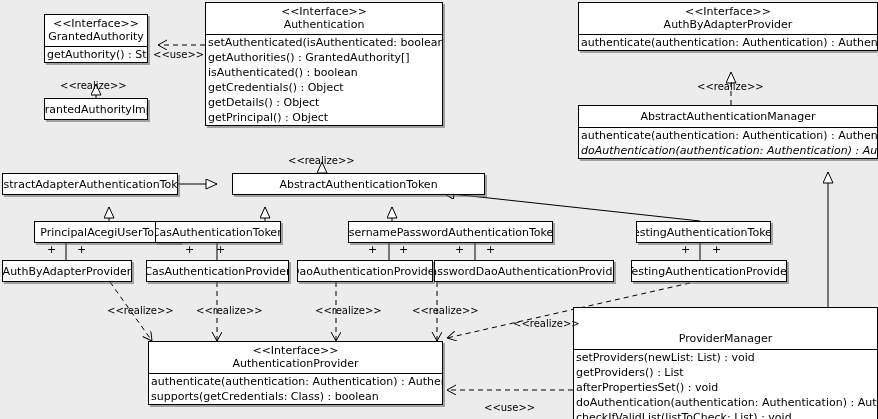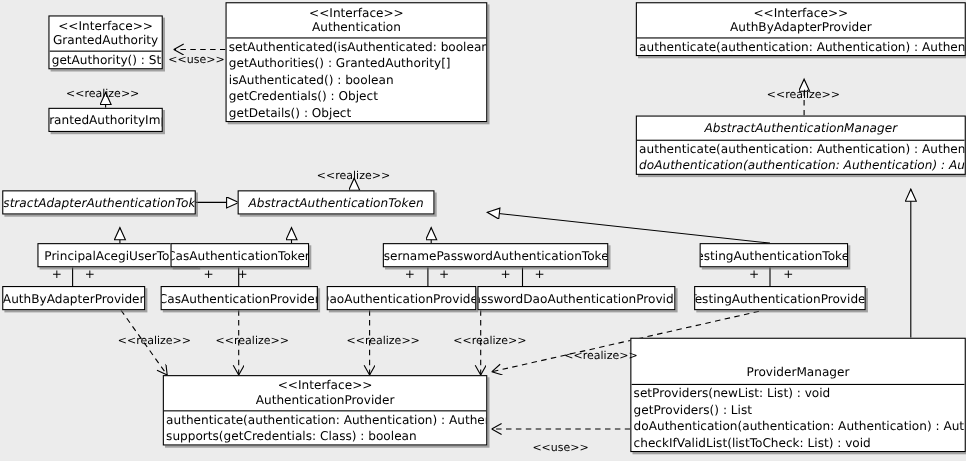--- a/index.html
+++ b/index.html
@@ -22,21 +22,21 @@
     overflow:hidden;
     z-index:3;
   }
   .uml .hdr{
     text-align:center;
     padding:2px 3px 3px 3px;
     line-height:13px;
   }
   .uml .stereo{font-size:11px;color:#000;display:block;text-align:center;}
   .uml .cname{font-size:11px;color:#000;display:block;white-space:nowrap;}
-  .uml .cname.abs{font-style:italic;font-weight:normal;}
+  .uml .cname.abs{font-weight:normal;}
   .uml .sep{border-top:1px solid #000;height:0;font-size:0;line-height:0;}
   .uml .ops{padding:0;}
   .uml .op{
     font-size:11px;
     line-height:15px;
     white-space:nowrap;
     padding:0 1px 0 2px;
     color:#000;
   }
   .uml .op.abs{font-style:italic;}
@@ -146,20 +146,21 @@
       <span class="stereo">&lt;&lt;Interface&gt;&gt;</span>
       <span class="cname">Authentication</span>
     </div>
     <div class="sep"></div>
     <div class="ops">
       <div class="op">setAuthenticated(isAuthenticated: boolean) : void</div>
       <div class="op">getAuthorities() : GrantedAuthority[]</div>
       <div class="op">isAuthenticated() : boolean</div>
       <div class="op">getCredentials() : Object</div>
       <div class="op">getDetails() : Object</div>
+      <div class="op">getPrincipal() : Object</div>
     </div>
   </div>
 
   <div class="uml" style="left:578px;top:2px;width:300px;">
     <div class="hdr">
       <span class="stereo">&lt;&lt;Interface&gt;&gt;</span>
       <span class="cname">AuthByAdapterProvider</span>
     </div>
     <div class="sep"></div>
     <div class="ops">
@@ -175,21 +176,21 @@
     <div class="ops">
       <div class="op">authenticate(authentication: Authentication) : Authentication</div>
       <div class="op abs">doAuthentication(authentication: Authentication) : Authentication</div>
     </div>
   </div>
 
   <div class="uml simple" style="left:2px;top:173px;width:176px;height:22px;">
     <span class="cname abs">AbstractAdapterAuthenticationToken</span>
   </div>
 
-  <div class="uml simple" style="left:216px;top:173px;width:179px;height:22px;">
+  <div class="uml simple" style="left:232px;top:173px;width:253px;height:22px;">
     <span class="cname abs">AbstractAuthenticationToken</span>
   </div>
 
   <div class="uml simple" style="left:2px;top:221px;width:146px;height:22px;margin-left:32px;">
     <span class="cname">PrincipalAcegiUserToken</span>
   </div>
 
   <div class="uml simple" style="left:155px;top:221px;width:126px;height:22px;">
     <span class="cname">CasAuthenticationToken</span>
   </div>
@@ -235,20 +236,21 @@
   </div>
 
   <div class="uml" style="left:573px;top:307px;width:305px;">
     <div class="hdr" style="padding-top:4px;padding-bottom:4px;margin-top:20px;">
       <span class="cname">ProviderManager</span>
     </div>
     <div class="sep"></div>
     <div class="ops">
       <div class="op">setProviders(newList: List) : void</div>
       <div class="op">getProviders() : List</div>
+      <div class="op">afterPropertiesSet() : void</div>
       <div class="op">doAuthentication(authentication: Authentication) : Authentication</div>
       <div class="op">checkIfValidList(listToCheck: List) : void</div>
     </div>
   </div>
 
   <div class="edge-label" style="left:153px;top:49px;">&lt;&lt;use&gt;&gt;</div>
   <div class="edge-label" style="left:60px;top:80px;">&lt;&lt;realize&gt;&gt;</div>
   <div class="edge-label" style="left:288px;top:155px;">&lt;&lt;realize&gt;&gt;</div>
   <div class="edge-label" style="left:697px;top:81px;">&lt;&lt;realize&gt;&gt;</div>
 

